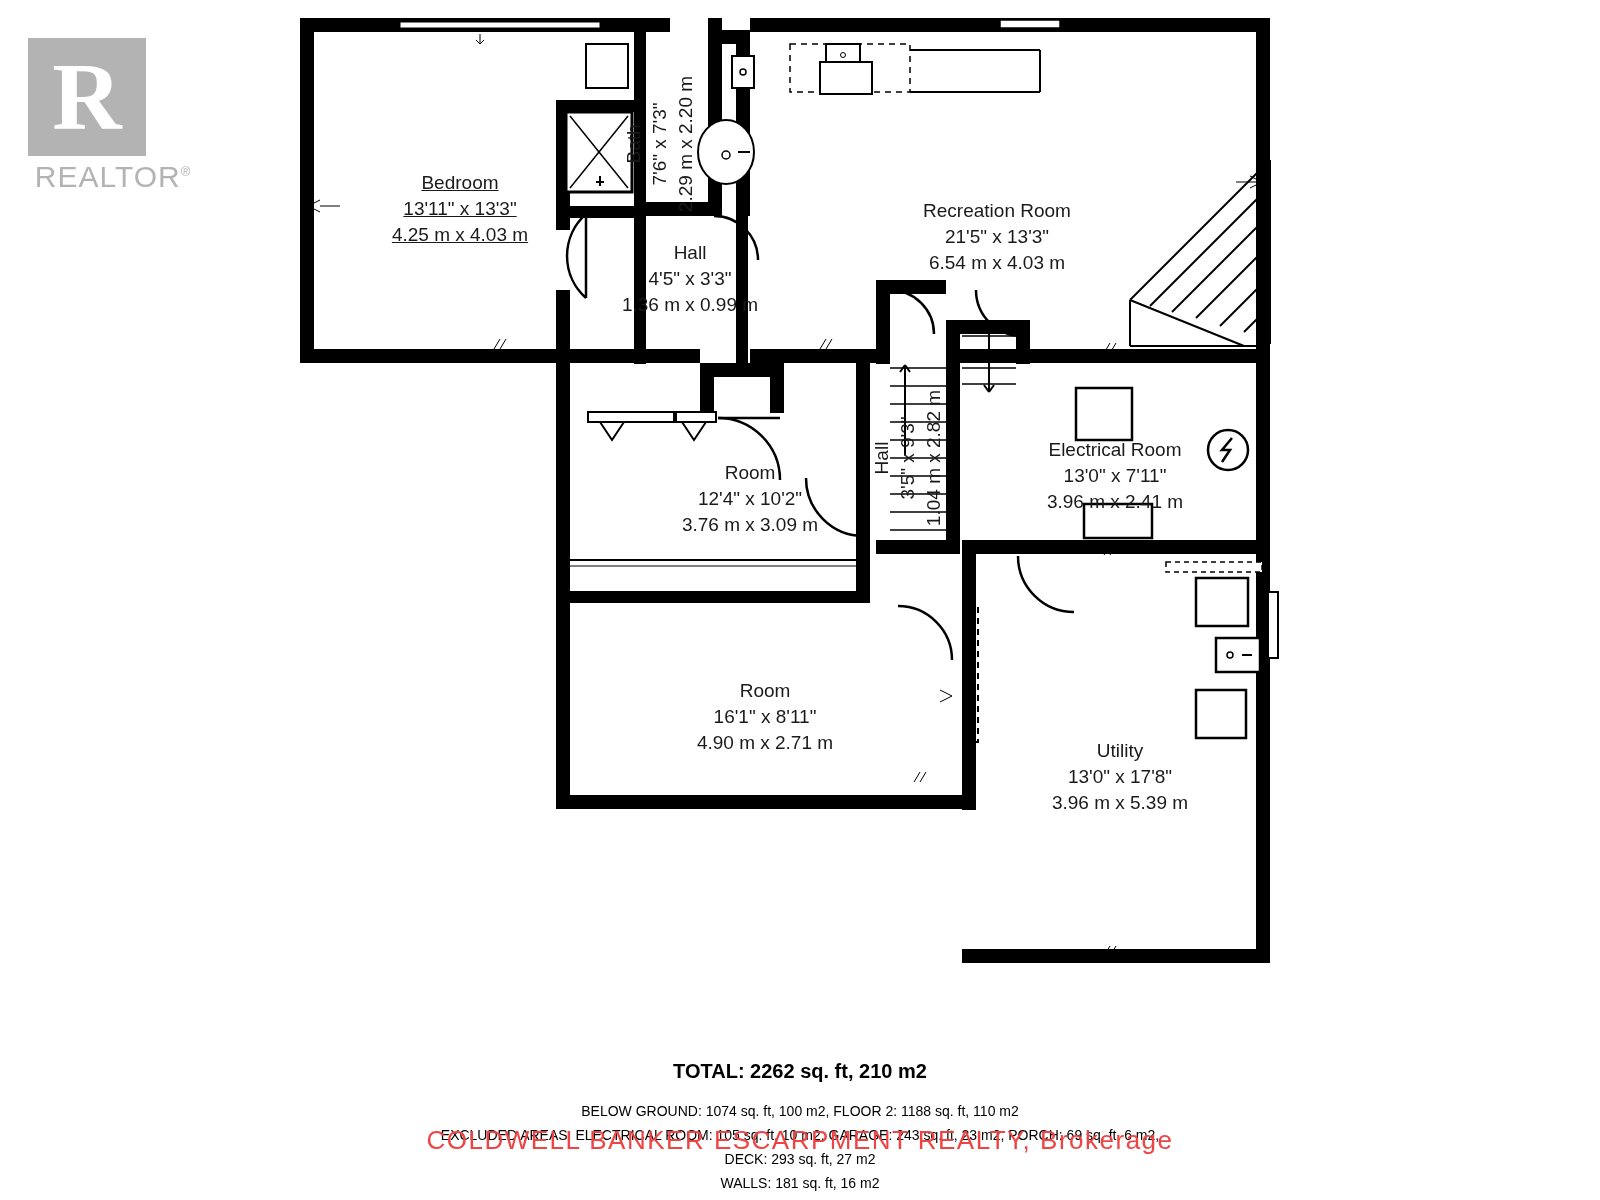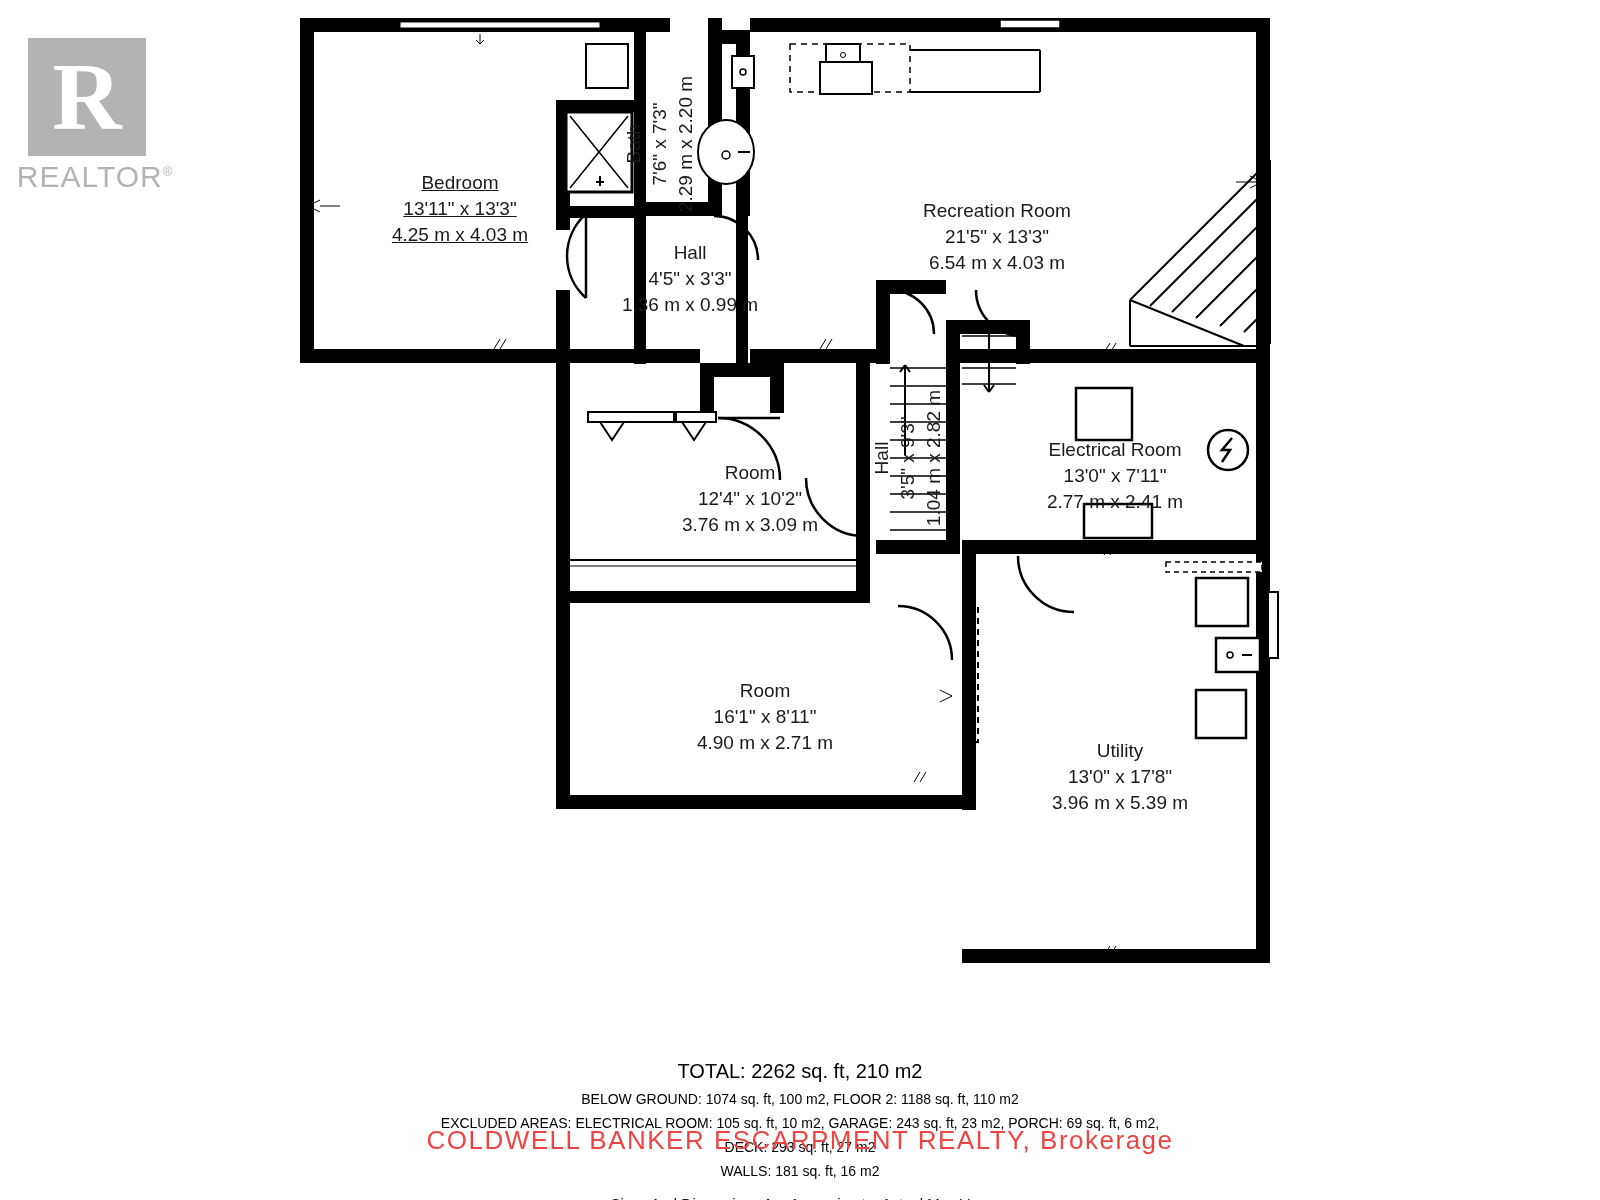--- a/index.html
+++ b/index.html
@@ -49,20 +49,21 @@
   #realtor-watermark .r-text {
     position: absolute;
     left: 0px;
     top: 150px;
     width: 190px;
     text-align: center;
     font-family: "Liberation Sans", sans-serif;
     font-size: 30px;
     letter-spacing: 1px;
     color: #b3b3b3;
+    padding-left: 18px;
   }
   #realtor-watermark .r-text sup {
     font-size: 13px;
     vertical-align: super;
   }
 
   #brokerage-watermark {
     position: absolute;
     left: 0;
     top: 1125px;
@@ -108,22 +109,22 @@
     position: absolute;
     left: 0;
     top: 1060px;
     width: 1600px;
     text-align: center;
     font-family: "Liberation Sans", sans-serif;
     color: #000000;
   }
   #summary .total {
     font-size: 20px;
-    font-weight: normal;
-    margin-bottom: 4px;
+    font-weight: bold;
+    margin-bottom: 16px;
     text-align: center;
   }
   #summary .line {
     font-size: 14px;
     line-height: 24px;
   }
   #summary .disclaimer {
     font-size: 15px;
     margin-top: 12px;
     color: #111111;
@@ -357,21 +358,21 @@
 
 <div class="room-label" style="left:862px; top:198px; width:270px;">
   <div class="rl-name">Recreation Room</div>
   <div class="rl-imp">21'5" x 13'3"</div>
   <div class="rl-met">6.54 m x 4.03 m</div>
 </div>
 
 <div class="room-label" style="left:1000px; top:437px; width:230px;">
   <div class="rl-name">Electrical Room</div>
   <div class="rl-imp">13'0" x 7'11"</div>
-  <div class="rl-met">2.77 m x 2.41 m</div>
+  <div class="rl-met">3.96 m x 2.41 m</div>
 </div>
 
 <div class="room-label" style="left:625px; top:460px; width:250px;">
   <div class="rl-name">Room</div>
   <div class="rl-imp">12'4" x 10'2"</div>
   <div class="rl-met">3.76 m x 3.09 m</div>
 </div>
 
 <div class="room-label vertical" style="left:793px; top:419px; width:230px;">
   <div class="rl-name">Hall</div>

